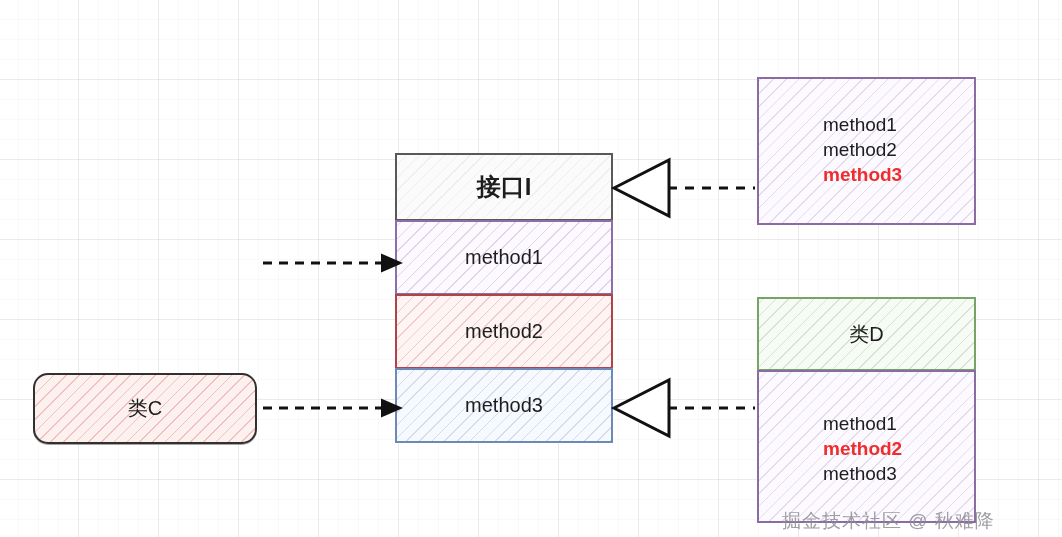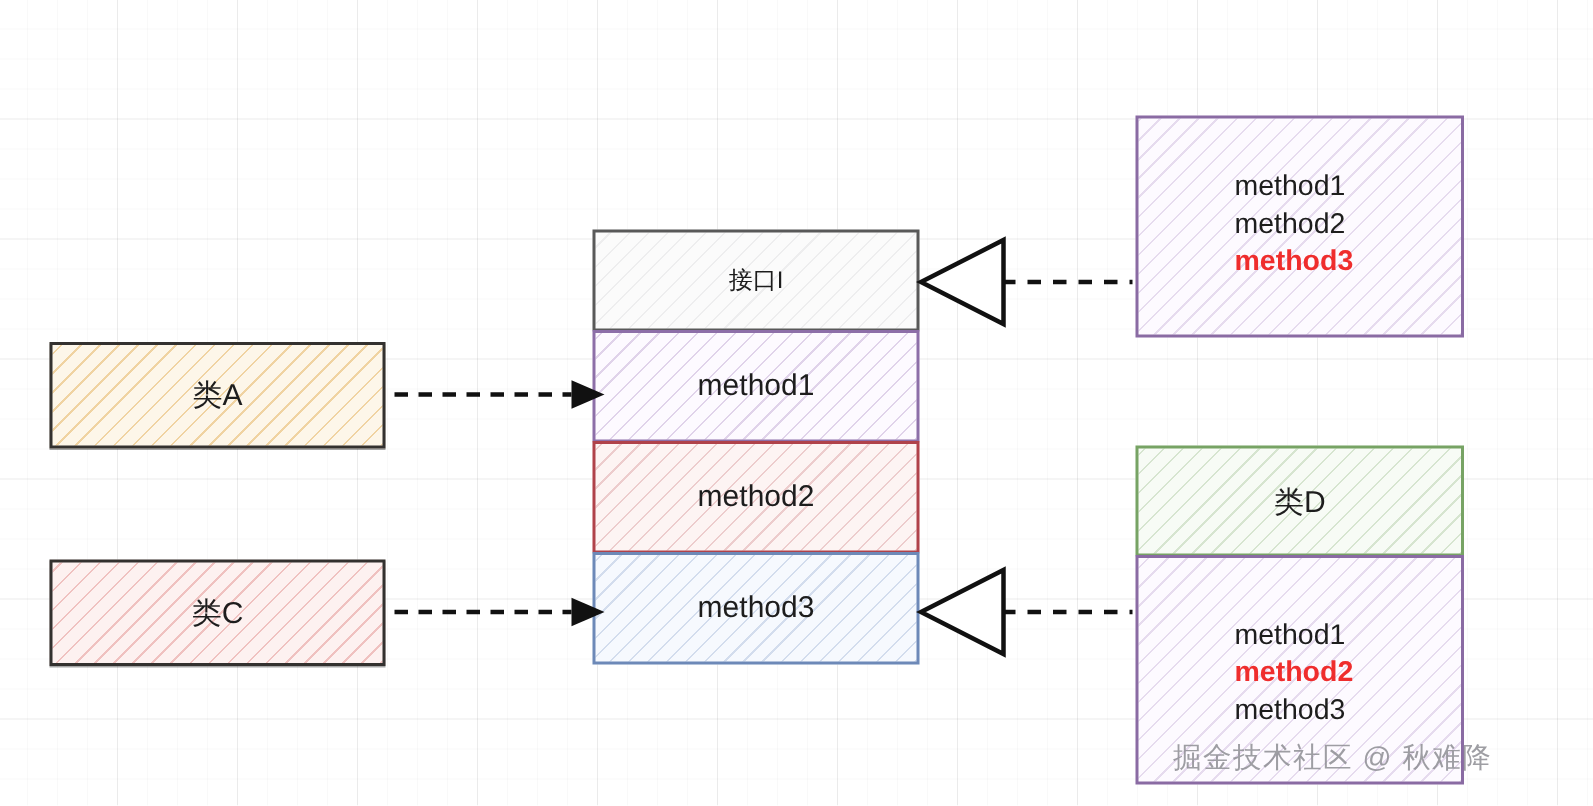--- a/index.html
+++ b/index.html
@@ -52,21 +52,21 @@
   }
   .leftbox .lbl{font-size:20px;}
 
   
   .if-head{
     border:2px solid #595959;
     background-color:#fbfbfb;
     background-image:repeating-linear-gradient(-45deg,
        rgba(120,120,130,.10) 0 1px, rgba(0,0,0,0) 1px 9px);
   }
-  .if-head .lbl{font-size:16px;}
+  .if-head .lbl{font-size:24px;font-weight:bold;}
   .if-row .lbl{font-size:20px;}
   .row-violet{
     border:2px solid #8d6fa8;
     background-color:#fdfaff;
     background-image:repeating-linear-gradient(-45deg,
        rgba(150,110,180,.28) 0 1.1px, rgba(0,0,0,0) 1.1px 9px);
   }
   .row-red{
     border:2px solid #b0424a;
     background-color:#fdf4f3;
@@ -113,25 +113,22 @@
     white-space:nowrap;
     letter-spacing:1px;
     opacity:.85;
   }
 </style>
 </head>
 <body>
 
 <div id="canvas">
 
-  <div class="box leftbox hatch-amber" style="left:33px;top:228px;width:224px;height:71px;">
-    <span class="lbl">类A</span>
-  </div>
 
-  <div class="box leftbox hatch-rose" style="left:33px;top:373px;width:224px;height:71px;">
+  <div class="box leftbox hatch-rose" style="left:33px;top:373px;width:224px;height:71px;border-radius:15px;">
     <span class="lbl">类C</span>
   </div>
 
   <div class="box if-head" style="left:395px;top:153px;width:218px;height:68px;">
     <span class="lbl">接口I</span>
   </div>
 
   <div class="box if-row row-violet" style="left:395px;top:220px;width:218px;height:75px;">
     <span class="lbl">method1</span>
   </div>
@@ -156,21 +153,21 @@
     <span class="lbl">类D</span>
   </div>
   <div class="box cls-body" style="left:757px;top:370px;width:219px;height:153px;">
     <div class="methods" style="top:39px;">
       <span>method1</span>
       <span class="m-red">method2</span>
       <span>method3</span>
     </div>
   </div>
 
-  <div class="watermark" style="left:782px;top:492px;">掘金技术社区 @ 秋难降</div>
+  <div class="watermark" style="left:782px;top:508px;">掘金技术社区 @ 秋难降</div>
 
   <svg class="conn" style="left:0;top:0;" width="1062" height="537">
 
       method1 --&gt;
     <g>
       <line x1="263" y1="263" x2="381" y2="263" stroke="#111111" stroke-width="3" stroke-dasharray="9 7" stroke-linecap="butt"></line>
       <polygon points="381,253.5 403,263 381,272.5" fill="#111111"></polygon>
     </g>
 
       method3 --&gt;

